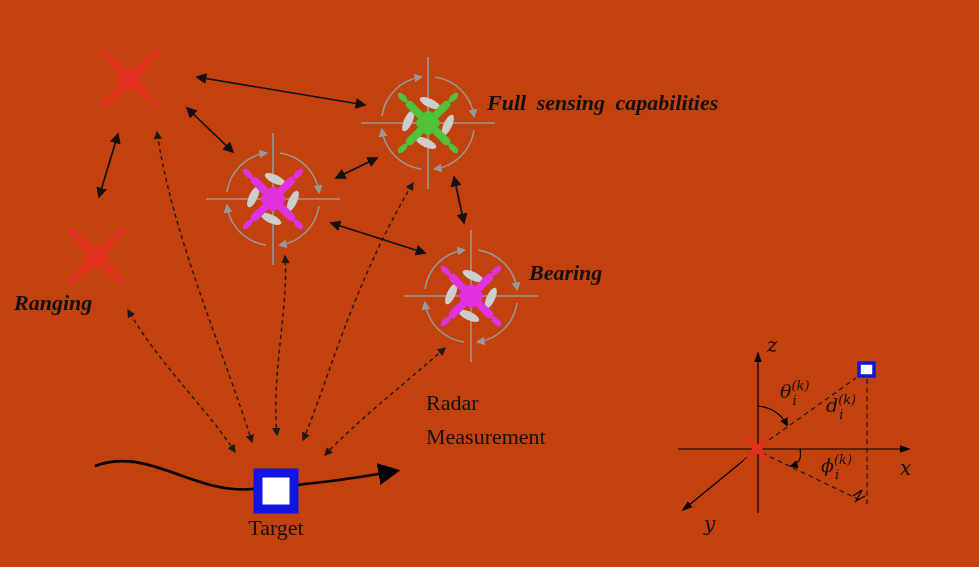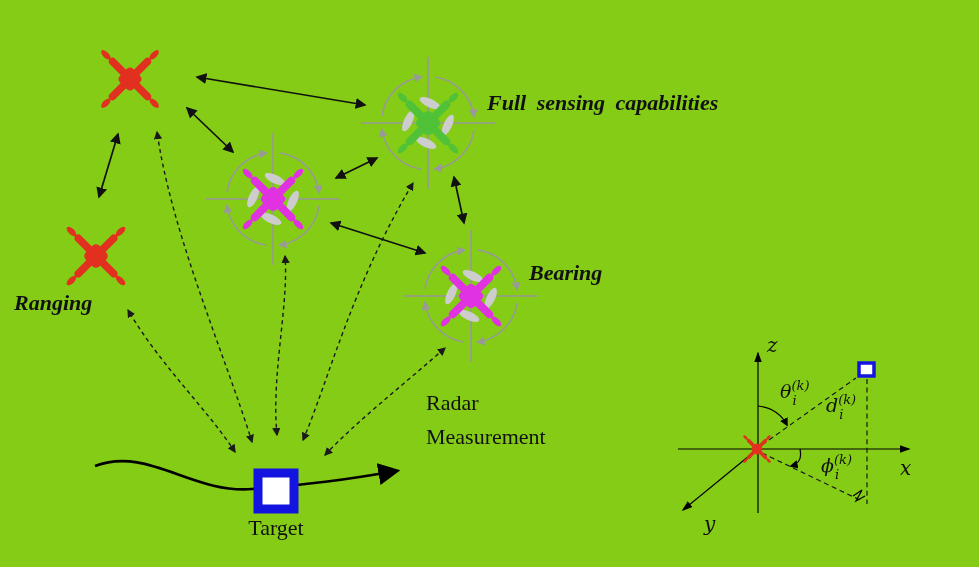--- a/index.html
+++ b/index.html
@@ -1,17 +1,17 @@
 <!DOCTYPE html>
 <html><head>
 <meta charset="utf-8">
 <style>
   html,body { margin:0; padding:0; background:#ffffff; }
   .stage {
-    position:relative; width:979px; height:567px; background:#84cc16;
+    position:relative; width:979px; height:567px; background:#c2410c;
     font-family:"Liberation Serif", serif; overflow:hidden;
   }
   svg text { fill:#111111; }
   .lbl-it { font:italic 600 22px "Liberation Serif", serif; word-spacing:5px; }
   .lbl    { font:400 22px "Liberation Serif", serif; }
   .math   { font:italic 400 19px "DejaVu Serif", serif; }
   .math .s { font-size:13px; }
   .axis-lbl { font:italic 400 20px "DejaVu Serif", serif; }
   .comm   { stroke:#111111; stroke-width:1.7; fill:none; }
   .radar  { stroke:#1a1a1a; stroke-width:1.4; stroke-dasharray:4 3.4; fill:none; }

